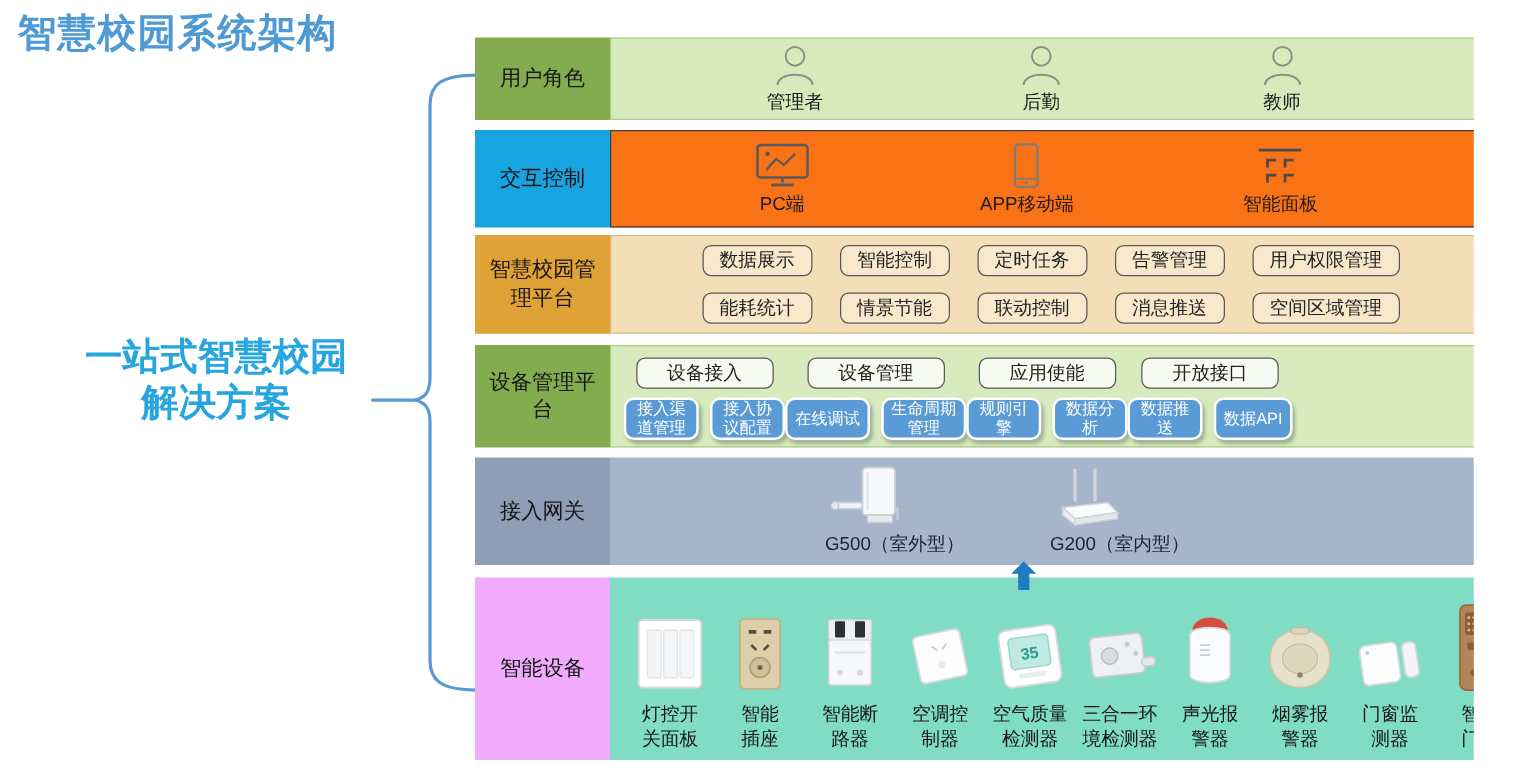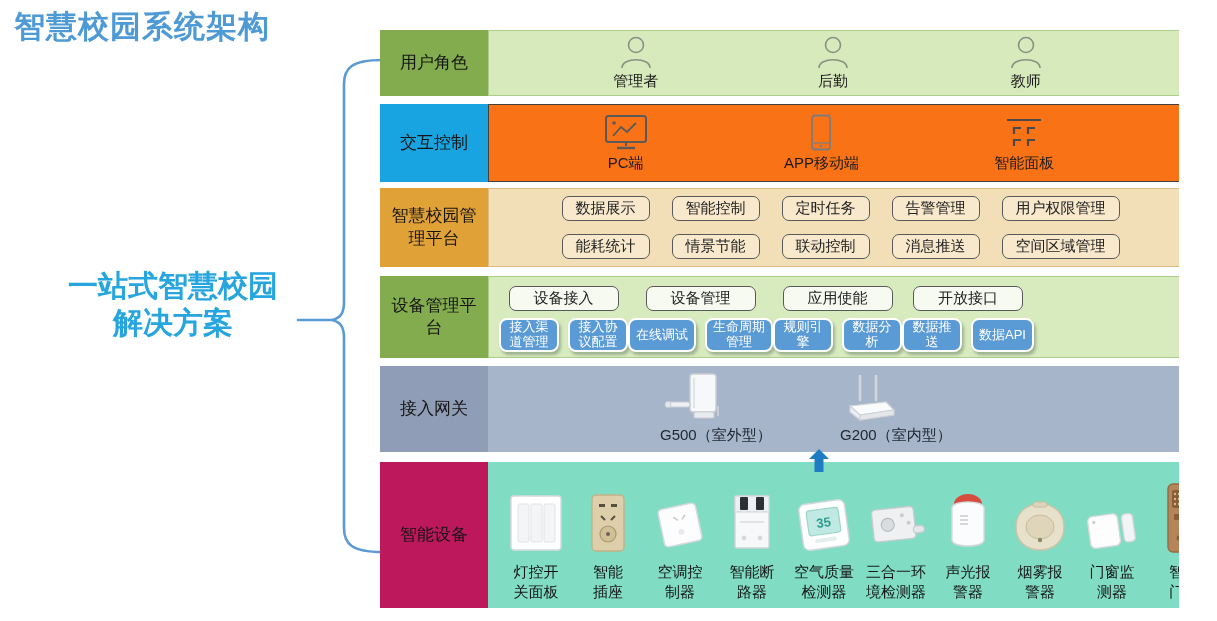--- a/index.html
+++ b/index.html
@@ -24,21 +24,21 @@
 
   .hdr{flex:0 0 108px;display:flex;align-items:center;justify-content:center;text-align:center;
        font-size:17px;line-height:1.3;padding:0 9px;box-sizing:border-box;color:#151515;}
   .bdy{flex:1;position:relative;box-sizing:border-box;}
 
   #row-roles    .hdr{background:#83AC4E;} #row-roles    .bdy{background:#D7EABC;border:1px solid #AECD8A;}
   #row-interact .hdr{background:#18A4E0;} #row-interact .bdy{background:#f97316;border:1px solid #404040;}
   #row-platform .hdr{background:#E0A137;} #row-platform .bdy{background:#F2DEB7;border:1px solid #DDBC84;}
   #row-devmgmt  .hdr{background:#83AC4E;} #row-devmgmt  .bdy{background:#D7EBBE;border:1px solid #AECD8A;}
   #row-gateway  .hdr{background:#8F9EB6;} #row-gateway  .bdy{background:#A7B5CA;}
-  #row-devices  .hdr{background:#be185d;} #row-devices  .bdy{background:#80DCC2;}
+  #row-devices  .hdr{background:#f0abfc;} #row-devices  .bdy{background:#80DCC2;}
 
   
   .tri-body{display:flex;justify-content:space-around;align-items:center;padding:0 70px 0 46px;}
   .tri-item{display:flex;flex-direction:column;align-items:center;gap:2px;}
   .tri-item .lbl{font-size:15px;color:#1b1b1b;}
 
   
   .btn-grid{display:grid;grid-template-columns:repeat(5,auto);column-gap:22px;row-gap:13px;
             justify-content:center;align-content:center;height:100%;}
   .pill{background:#F8E9CC;border:1.4px solid #595959;border-radius:7px;padding:2px 13px;
@@ -290,50 +290,50 @@
           </svg>
         </div>
         <div class="dev-lbl">
           <div>智能</div>
             <div>插座</div>
         </div>
       </div>
 
       <div class="dev-item">
         <div class="dev-img">
-          <svg width="58" height="58" viewBox="0 0 58 58">
-            <g transform="rotate(-12 29 29)">
-              <rect x="10" y="10" width="38" height="38" rx="4" fill="#fdfdfe" stroke="#d7dadd" stroke-width="1.5"></rect>
-              <path d="M24 20 L28 24" stroke="#c9cdd1" stroke-width="1.6"></path>
-              <path d="M36 20 L32 24" stroke="#c9cdd1" stroke-width="1.6"></path>
-              <circle cx="29" cy="36" r="3" fill="#e8ebee"></circle>
-            </g>
-          </svg>
-        </div>
-        <div class="dev-lbl">
-          <div>空调控</div>
-            <div>制器</div>
-        </div>
-      </div>
-
-      <div class="dev-item">
-        <div class="dev-img">
           <svg width="48" height="64" viewBox="0 0 48 64">
             <rect x="7" y="6" width="34" height="52" rx="2" fill="#f7f8fa" stroke="#d0d4d8" stroke-width="1.4"></rect>
             <rect x="7" y="6" width="34" height="16" fill="#edeff2" stroke="#d0d4d8" stroke-width="1"></rect>
             <rect x="12" y="7" width="8" height="13" rx="1" fill="#2c3034"></rect>
             <rect x="28" y="7" width="8" height="13" rx="1" fill="#2c3034"></rect>
             <circle cx="16" cy="48" r="2.4" fill="#d7dadd"></circle>
             <circle cx="32" cy="48" r="2.4" fill="#d7dadd"></circle>
             <path d="M12 32 L36 32" stroke="#e0e3e6" stroke-width="2"></path>
           </svg>
         </div>
         <div class="dev-lbl">
           <div>智能断</div>
             <div>路器</div>
+        </div>
+      </div>
+
+      <div class="dev-item">
+        <div class="dev-img">
+          <svg width="58" height="58" viewBox="0 0 58 58">
+            <g transform="rotate(-12 29 29)">
+              <rect x="10" y="10" width="38" height="38" rx="4" fill="#fdfdfe" stroke="#d7dadd" stroke-width="1.5"></rect>
+              <path d="M24 20 L28 24" stroke="#c9cdd1" stroke-width="1.6"></path>
+              <path d="M36 20 L32 24" stroke="#c9cdd1" stroke-width="1.6"></path>
+              <circle cx="29" cy="36" r="3" fill="#e8ebee"></circle>
+            </g>
+          </svg>
+        </div>
+        <div class="dev-lbl">
+          <div>空调控</div>
+            <div>制器</div>
         </div>
       </div>
 
       <div class="dev-item">
         <div class="dev-img">
           <svg width="58" height="58" viewBox="0 0 58 58">
             <g transform="rotate(-8 29 29)">
               <rect x="6" y="6" width="46" height="46" rx="6" fill="#ffffff" stroke="#d5d8db" stroke-width="1.5"></rect>
               <rect x="13" y="13" width="32" height="25" rx="3" fill="#bfe9e2" stroke="#9cd6cb" stroke-width="1.2"></rect>
               <text x="29" y="31" text-anchor="middle" font-size="13" font-weight="bold" fill="#2e9d8f">35</text>

